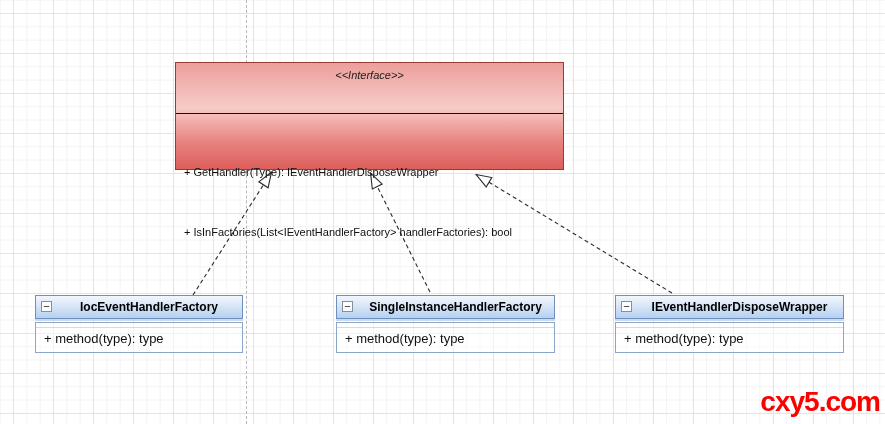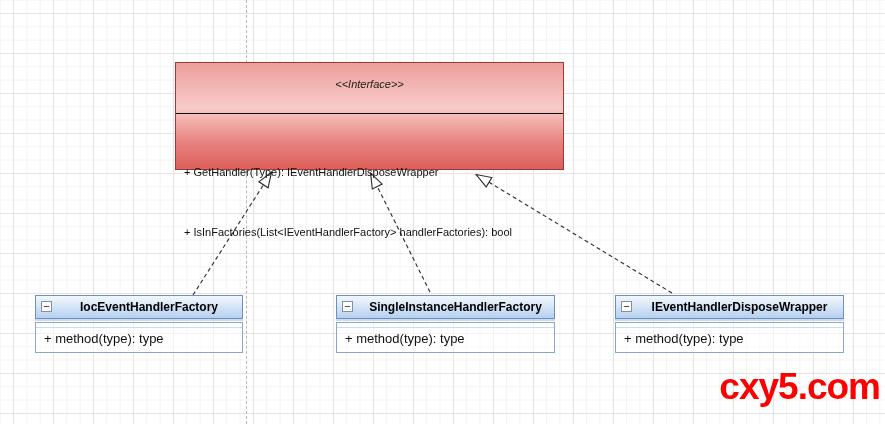--- a/index.html
+++ b/index.html
@@ -14,21 +14,21 @@
     background-position:13px 13px,13px 13px,13px 13px,13px 13px;
   }
   .guide-line{position:absolute;left:246px;top:0;height:424px;width:0;border-left:1px dashed #b8b8b8;}
 
   
   .iface{
     position:absolute;left:175px;top:62px;width:387px;height:106px;
     border:1px solid #9a3a36;
     background:linear-gradient(180deg,#ec9f9b 0%,#f7cbc8 42%,#e8827e 75%,#dc5f5b 100%);
   }
-  .iface-head{height:51px;border-bottom:1px solid #111;display:flex;flex-direction:column;align-items:center;padding-top:14px;box-sizing:border-box;}
+  .iface-head{height:51px;border-bottom:1px solid #111;display:flex;flex-direction:column;align-items:center;padding-top:5px;box-sizing:border-box;}
   .iface-stereotype{font-size:11px;font-style:italic;color:#1c1c1c;line-height:14px;}
   .iface-name{font-size:12.5px;font-weight:bold;color:#000;line-height:16px;margin-top:1px;}
   .iface-methods{padding:7px 0 0 8px;}
   .iface-method{font-size:11px;color:#101010;line-height:15.5px;white-space:nowrap;margin-top:44px;}
 
   
   .cls{position:absolute;}
   .cls-head{
     position:absolute;left:0;top:0;right:0;height:22px;
     border:1px solid #6f90ba;
@@ -48,22 +48,22 @@
   .attr-strip{height:4px;border-bottom:1px solid #cadcef;}
   .cls-method{font-size:13px;color:#101010;padding-left:8px;line-height:22px;white-space:nowrap;}
 
   .cls-ioc{left:35px;top:295px;width:208px;height:58px;}
   .cls-single{left:336px;top:295px;width:219px;height:58px;}
   .cls-transient{left:615px;top:295px;width:229px;height:58px;}
 
   .edges{position:absolute;left:0;top:0;pointer-events:none;}
 
   .watermark{
-    position:absolute;right:5px;top:372px;
-    font-size:37px;font-weight:bold;letter-spacing:-1px;color:#fb0100;
+    position:absolute;right:5px;top:387px;
+    font-size:28px;font-weight:bold;letter-spacing:-1px;color:#fb0100;
     line-height:30px;
     text-align:center;
   }
 </style>
 </head>
 <body>
 
 <div class="canvas">
 
   <div class="guide-line"></div>

